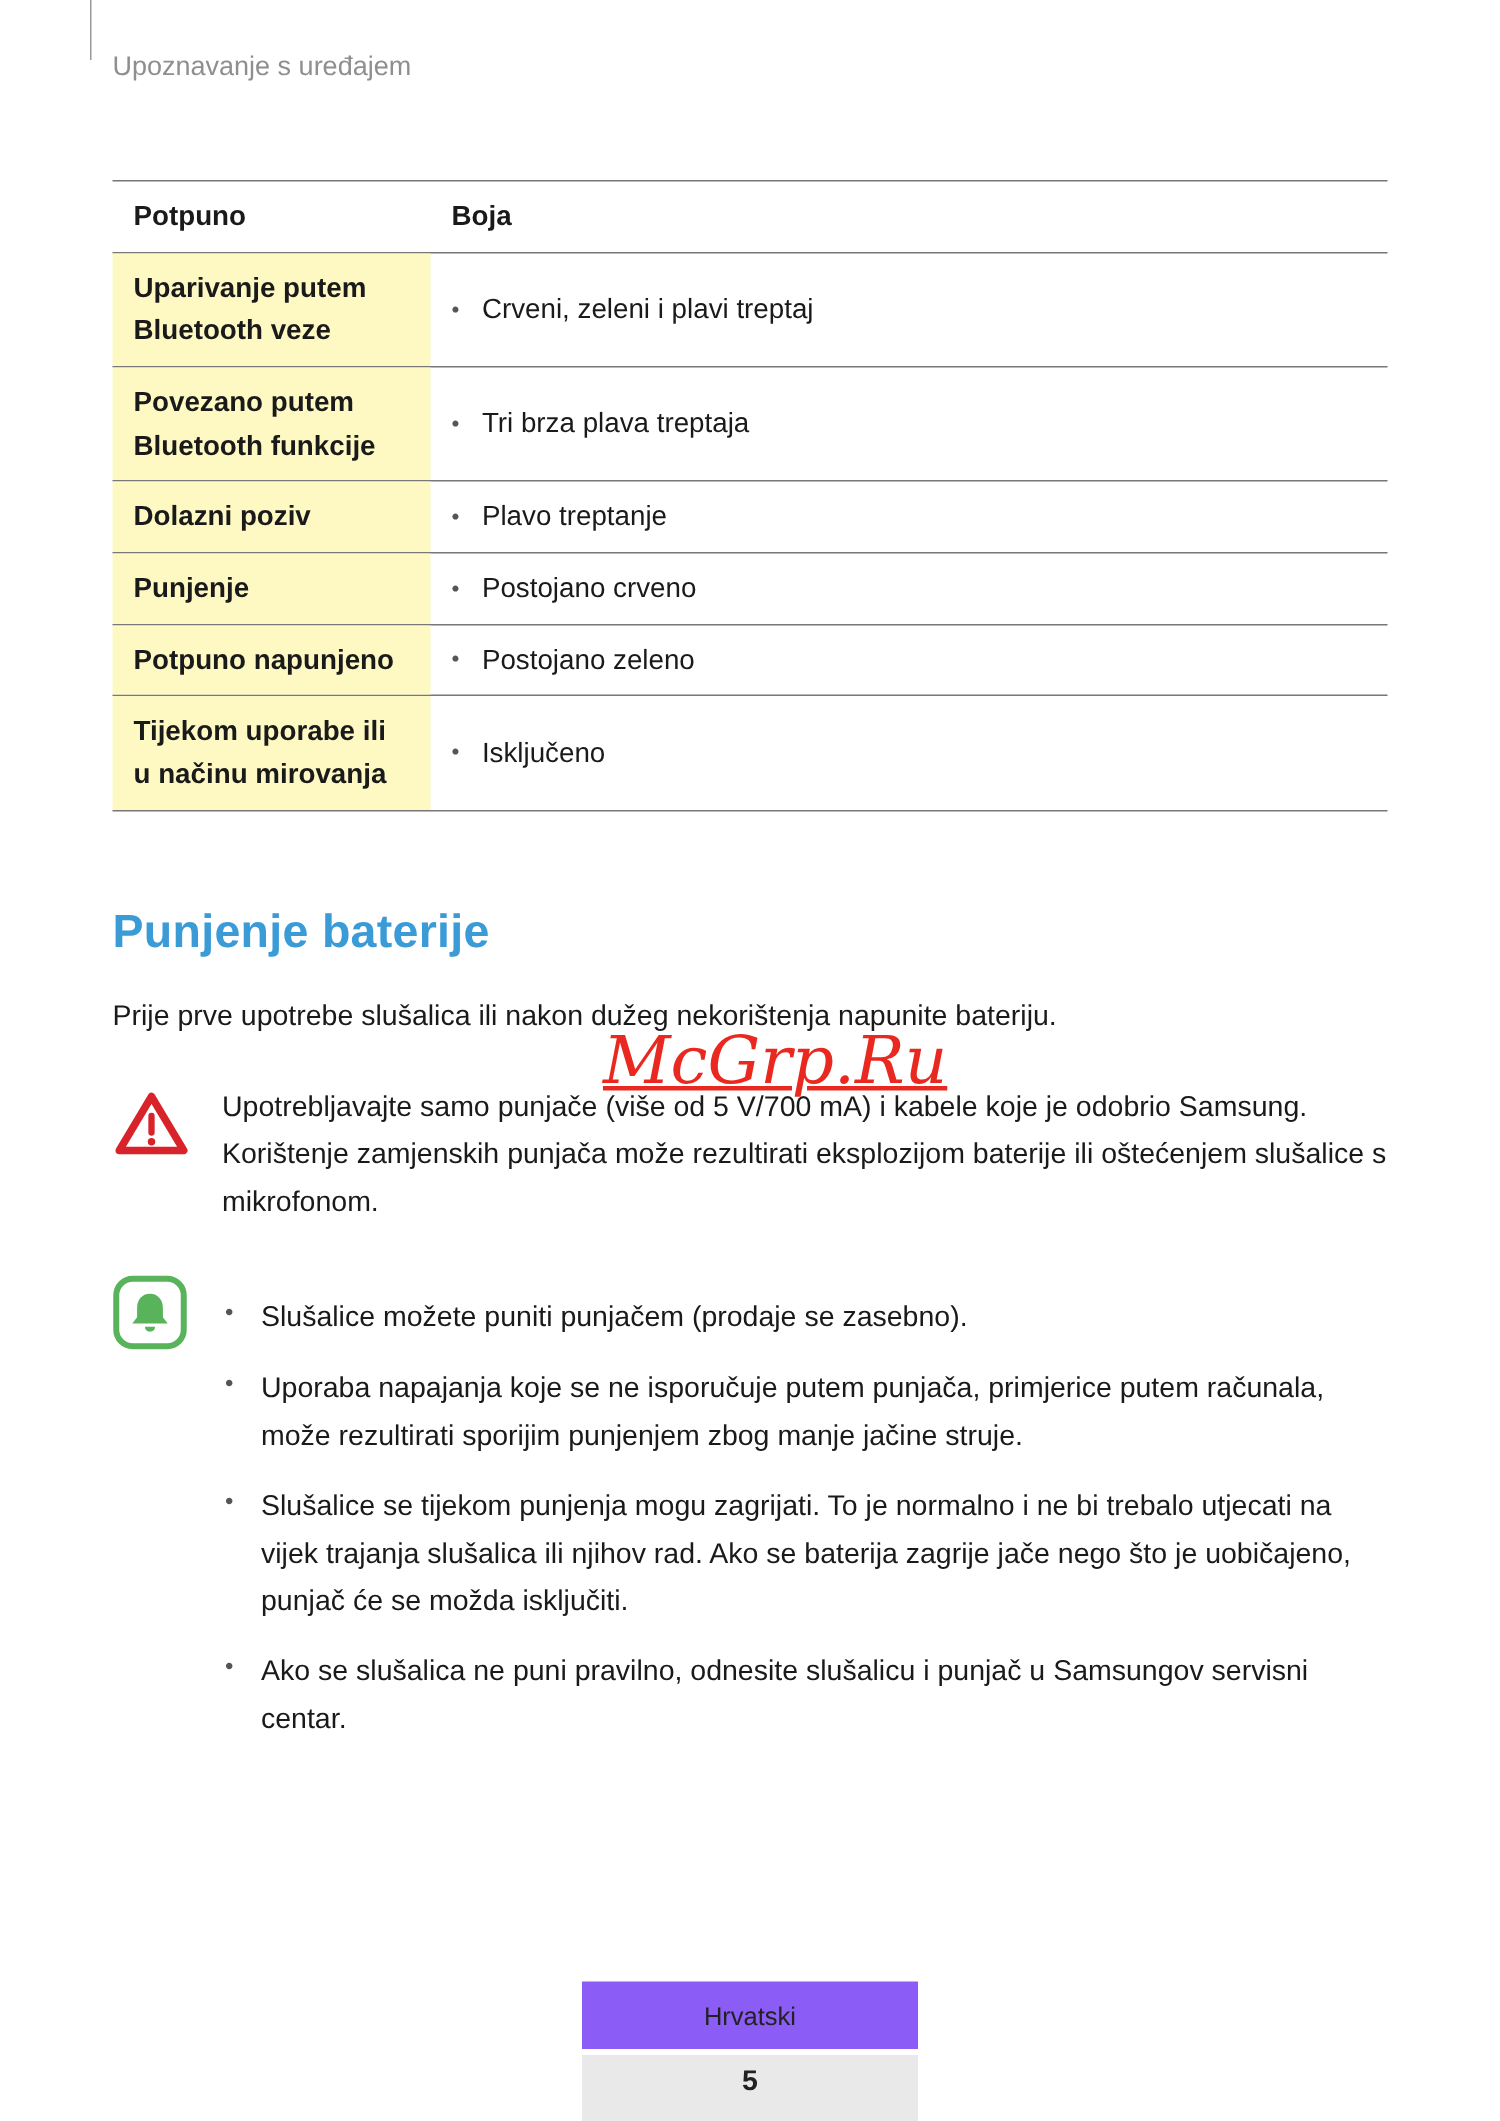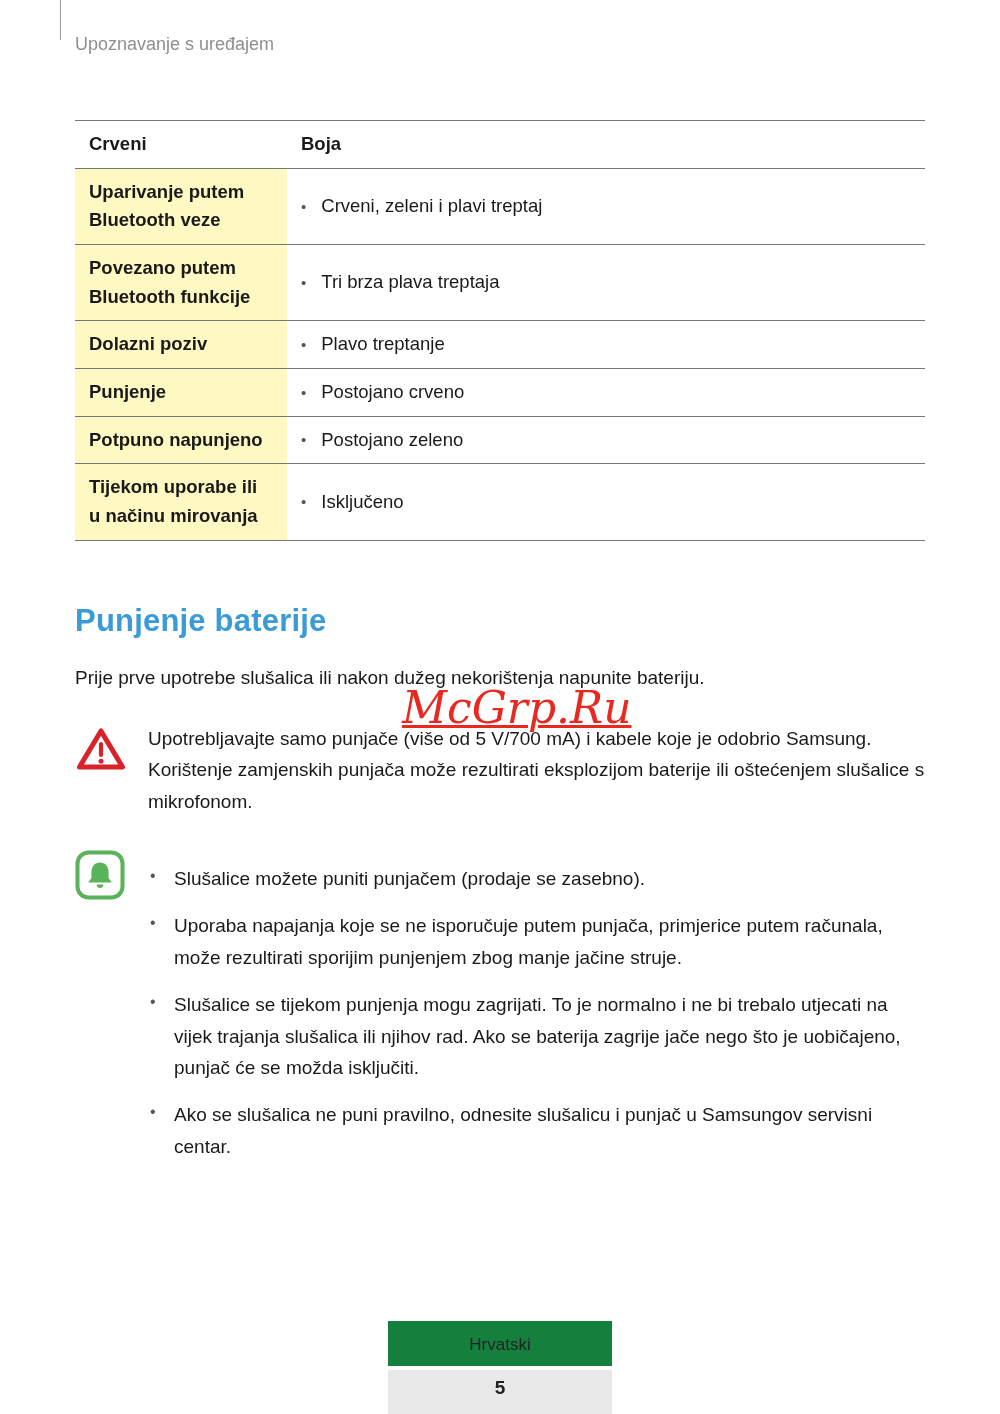--- a/index.html
+++ b/index.html
@@ -75,38 +75,38 @@
     opacity:0.92;
     white-space:nowrap;
   }
 
   
   .page-footer {
     position:absolute; left:50%; bottom:0; transform:translateX(-50%);
     width:224px; text-align:center;
   }
   .footer-lang {
-    background:#15803d; padding:14px 0 11px; font-size:17px; color:#222;
+    background:#8b5cf6; padding:14px 0 11px; font-size:17px; color:#222;
     margin-bottom:4px;
   }
   .footer-page {
     background:#e9e9e9; padding:7px 0 15px; font-size:19px; font-weight:bold; color:#222;
   }
 </style>
 </head>
 <body>
 
 <div class="corner-rule"></div>
 <div class="running-header">Upoznavanje s uređajem</div>
 
 <main class="content">
 
   <section class="status-table">
     <div class="t-row t-header">
-      <div class="cell-status">Crveni</div>
+      <div class="cell-status">Potpuno</div>
       <div class="cell-color hdr">Boja</div>
     </div>
 
     <div class="t-row">
       <div class="cell-status">Uparivanje putem Bluetooth veze</div>
       <div class="cell-color">
         <span class="dot"></span>
         <span>Crveni, zeleni i plavi treptaj</span>
       </div>
     </div>

